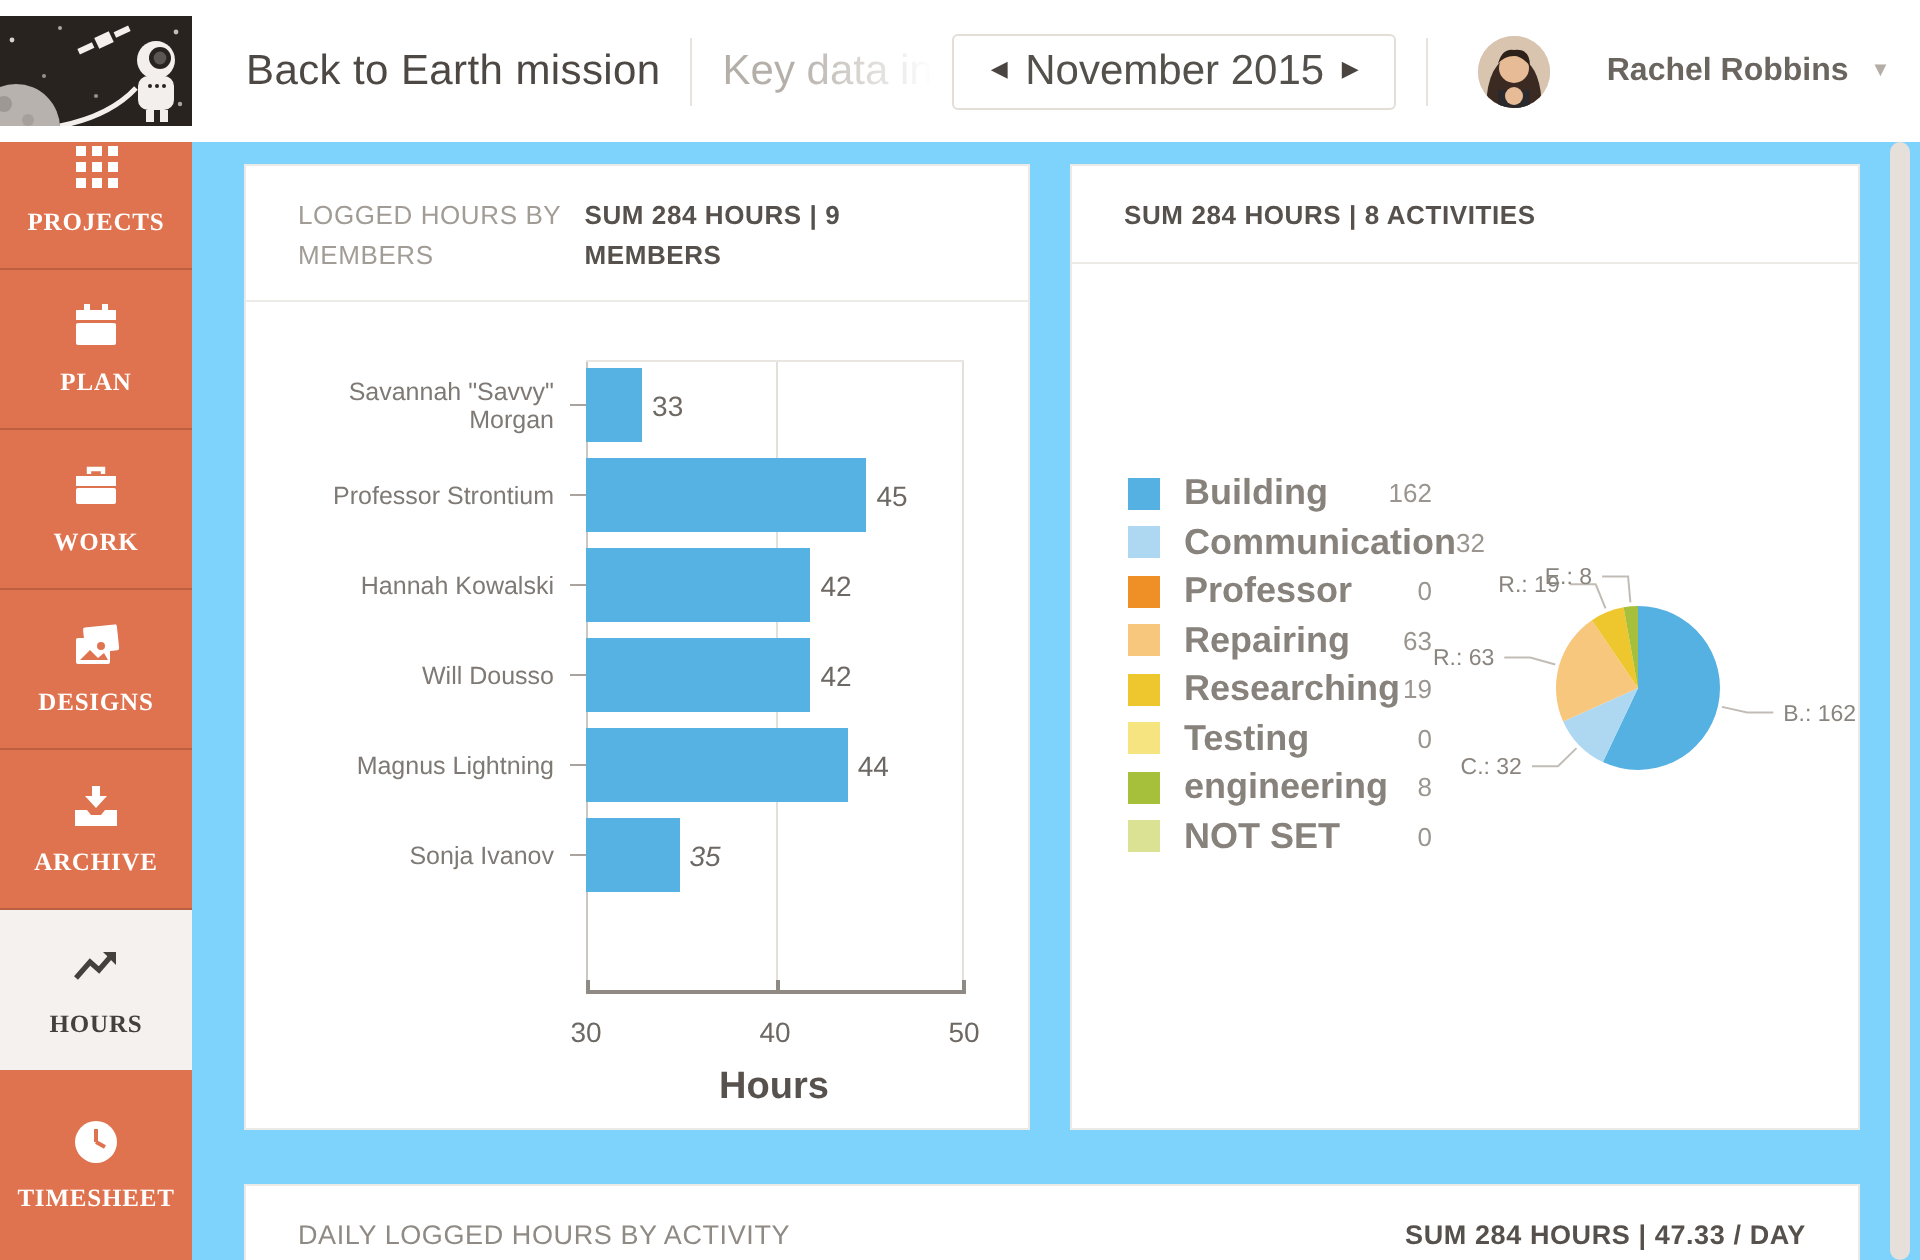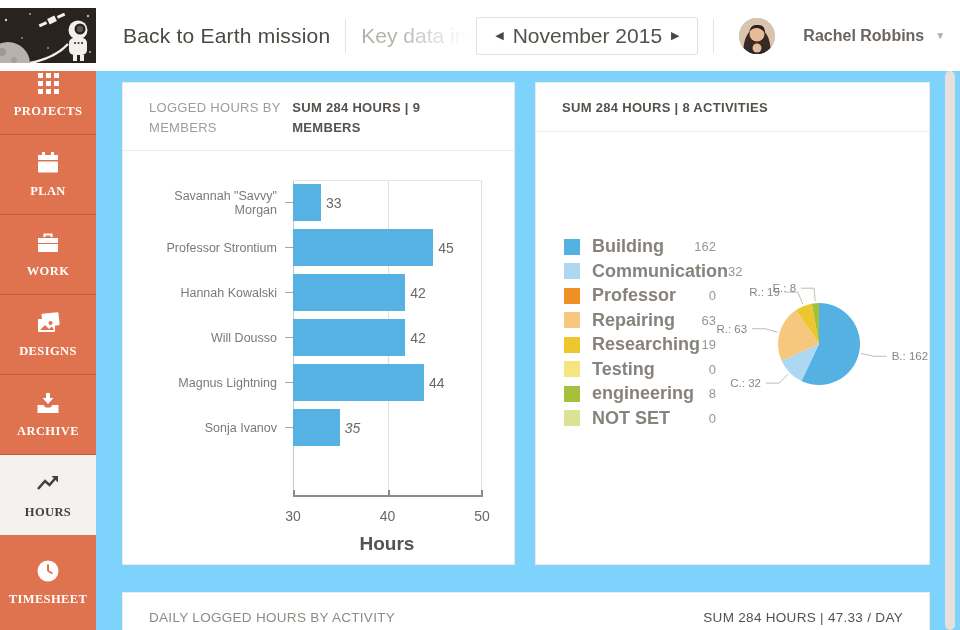--- a/index.html
+++ b/index.html
@@ -71,21 +71,21 @@
   .legend-row { display:flex; align-items:center; height:16px; margin-bottom:8.5px; cursor:pointer; }
   .swatch { width:16px; height:16px; flex:0 0 16px; }
   .legend-label { margin-left:12px; flex:1; font-size:18px; color:#87827c;font-weight:bold; }
   .legend-value { font-size:13px; color:#9b958f; }
   .pie-svg { position:absolute; left:0; top:0; width:395px; height:418px; pointer-events:none; }
   .pie-svg path.slice { pointer-events:auto; cursor:pointer; }
 
   
   .daily-head { display:flex; align-items:center; justify-content:space-between; padding:17px 26px; }
   .daily-title { font-size:13.5px; color:#8f8a84; letter-spacing:0.3px; }
-  .daily-sum { font-size:13.5px; font-weight:normal; color:#56514c; letter-spacing:0.3px; }
+  .daily-sum { font-size:13.5px; font-weight:bold; color:#56514c; letter-spacing:0.3px; }
 
   .scroll-thumb { position:absolute; right:5px; top:16px; bottom:0; width:10px;
     background:#e7dfd9; border-radius:5px; cursor:pointer; }
 </style>
 </head>
 <body>
 
 <div class="app-header">
   <div class="logo">
     <svg width="96" height="55" viewBox="0 0 96 55">

